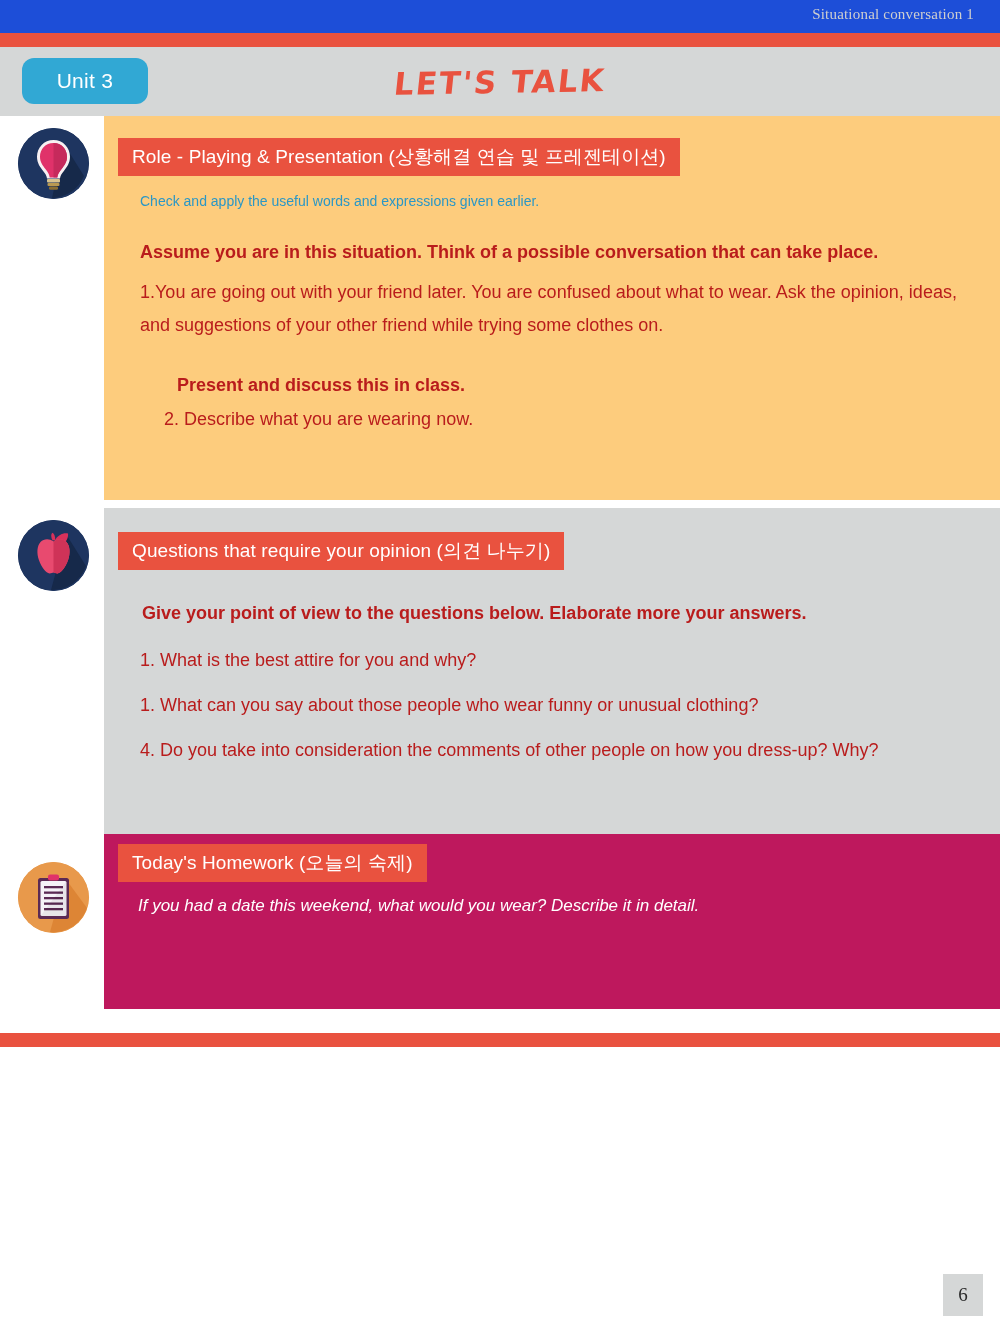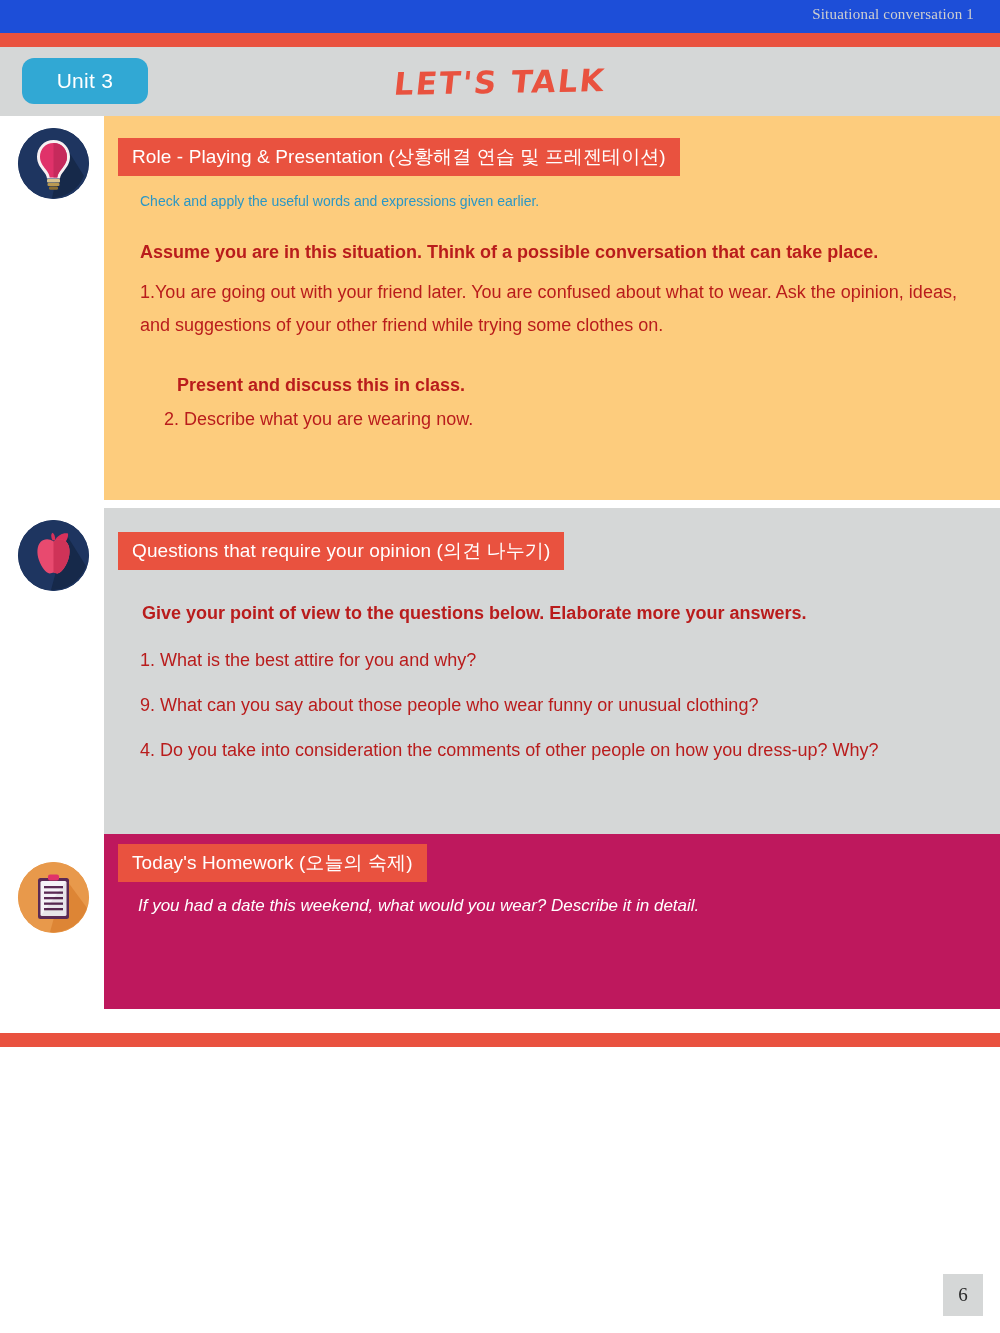--- a/index.html
+++ b/index.html
@@ -217,21 +217,21 @@
     <path d="M34.5 20.5 c-1.8-3.4-1.6-6.6-.2-7.8 1.6 .5 3 3.2 3 7.4 Z" fill="#d8315b"></path>
     <path d="M35.5 21.5 c-4-3-9.5-3.2-13 .6 -3.6 4-3.9 11.2-1.6 18 2.3 6.8 7.3 13.3 10.6 13.3 2 0 3-1 4-1 s2 1 4 1 c3.3 0 8.3-6.5 10.6-13.3 2.3-6.8 2-14-1.6-18 -3.5-3.8-9-3.6-13-.6 Z" fill="#e84a6f"></path>
     <path d="M35.5 21.5 c4-3 9.5-3.2 13 .6 3.6 4 3.9 11.2 1.6 18 -2.3 6.8-7.3 13.3-10.6 13.3 -2 0-3-1-4-1 Z" fill="#cf3358"></path>
   </svg>
 </div>
 
 <div class="sec sec-opinion">
   <div class="chip chip-opinion">Questions that require your opinion (의견 나누기)</div>
   <div class="txt t-give">Give your point of view to the questions below. Elaborate more your answers.</div>
   <div class="txt t-q1">1. What is the best attire for you and why?</div>
-  <div class="txt t-q2">9. What can you say about those people who wear funny or unusual clothing?</div>
+  <div class="txt t-q2">1. What can you say about those people who wear funny or unusual clothing?</div>
   <div class="txt t-q3">4. Do you take into consideration the comments of other people on how you dress-up? Why?</div>
 </div>
 
 <div class="icon-badge icon-clipboard">
   <svg width="71" height="71" viewBox="0 0 71 71">
     <circle cx="35.5" cy="35.5" r="35.5" fill="#e8994b"></circle>
     <path d="M47 16 L69 46 A35.5 35.5 0 0 1 32 70 Z" fill="#dd8535"></path>
     <rect x="20" y="16" width="31" height="41" rx="2.5" fill="#5b2a54"></rect>
     <rect x="22.5" y="19" width="26" height="35" rx="1.5" fill="#f5f2f7"></rect>
     <rect x="30" y="12.5" width="11" height="6" rx="2" fill="#e0326a"></rect>

